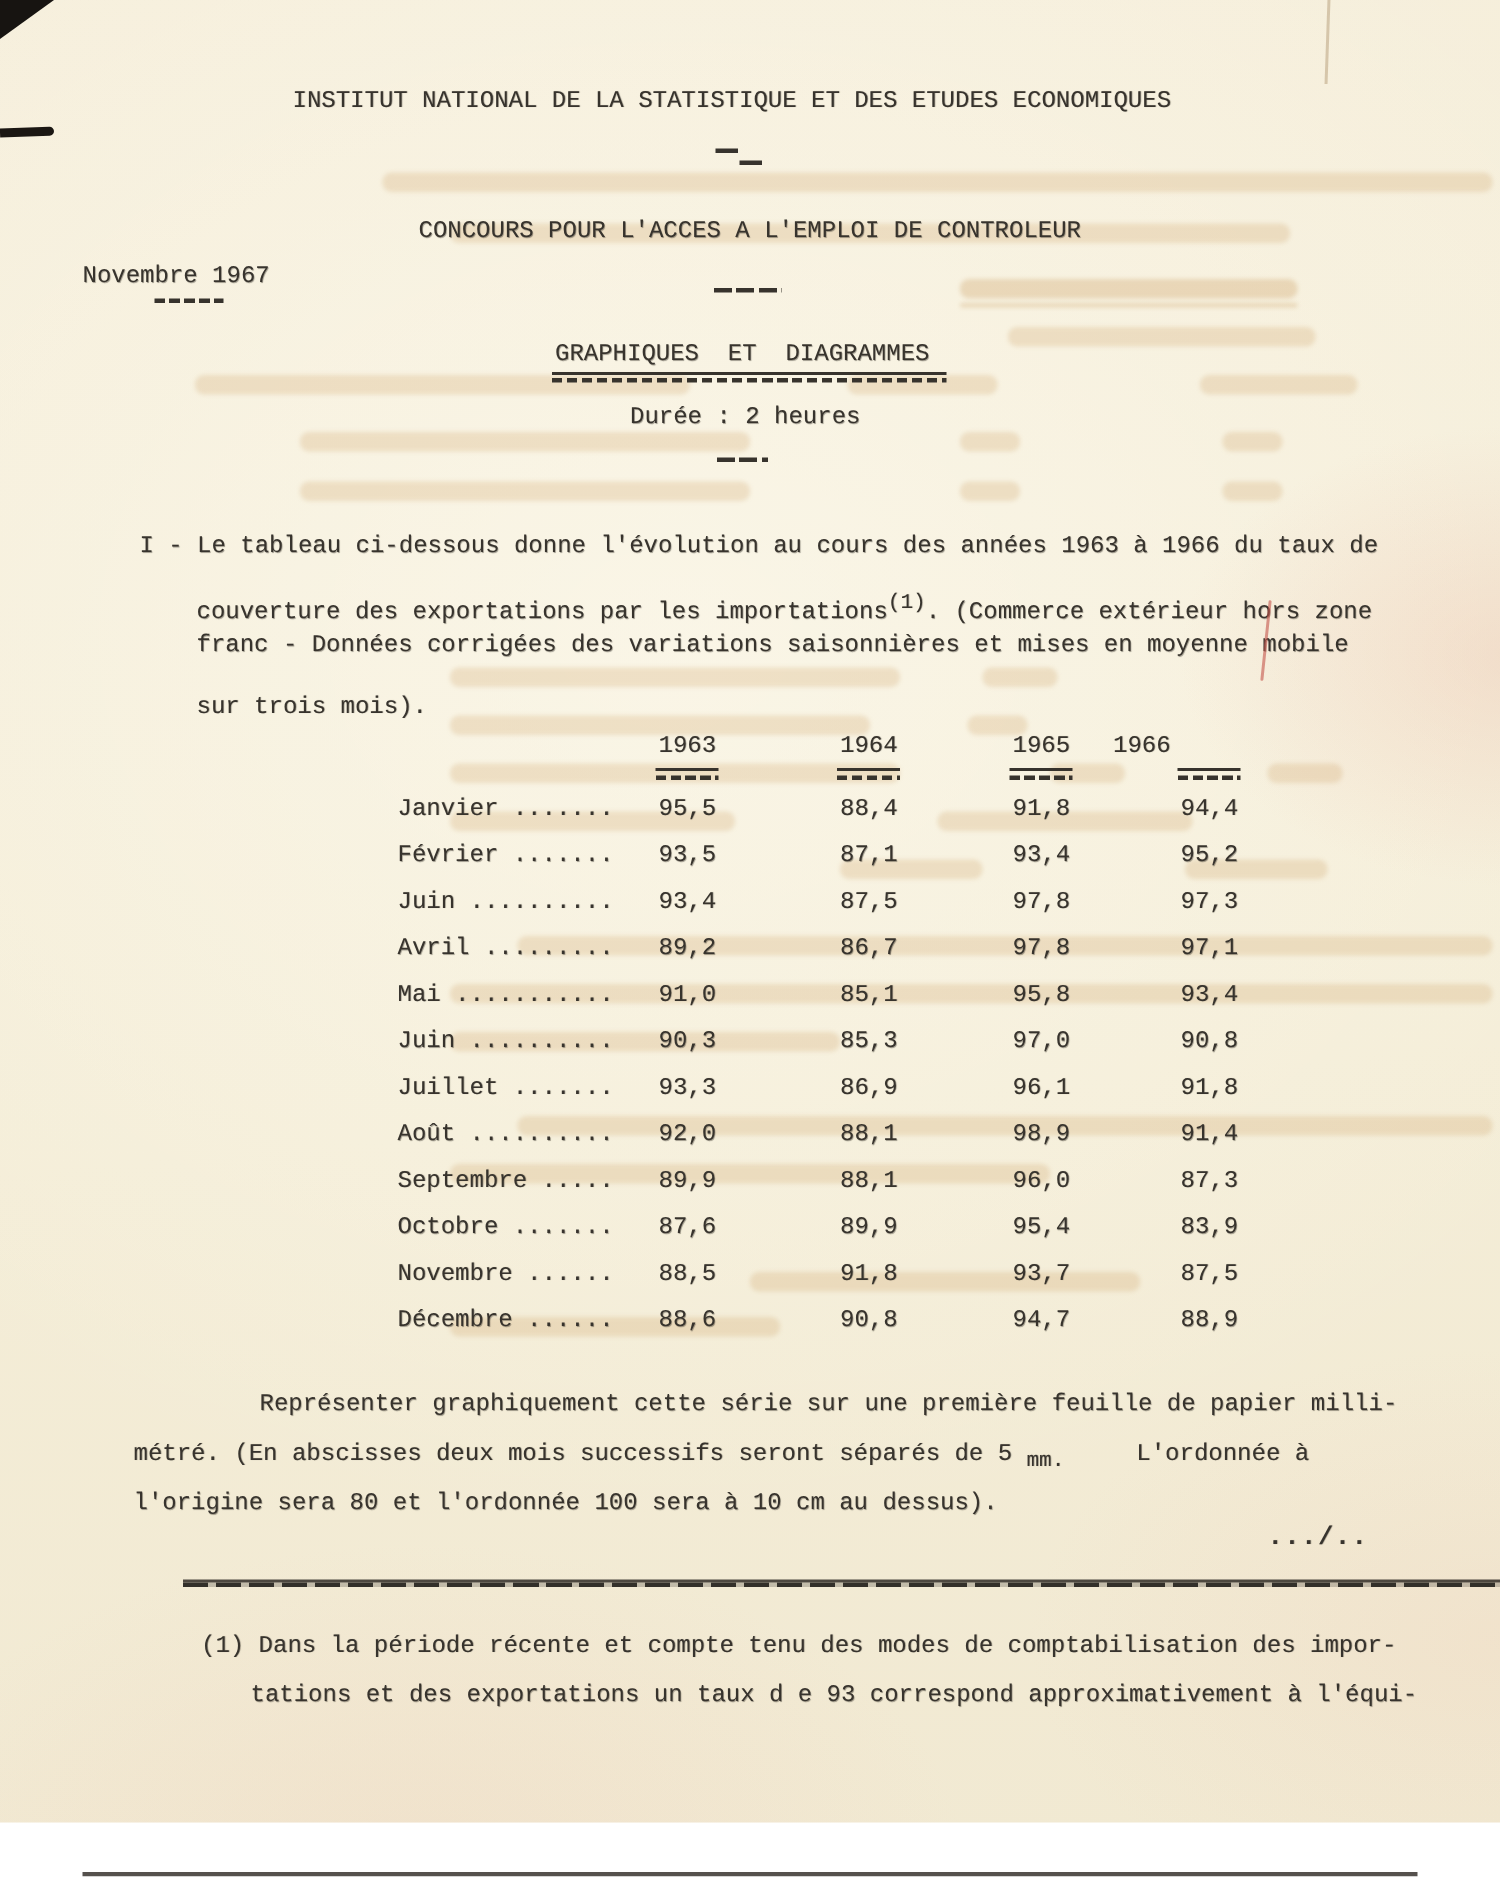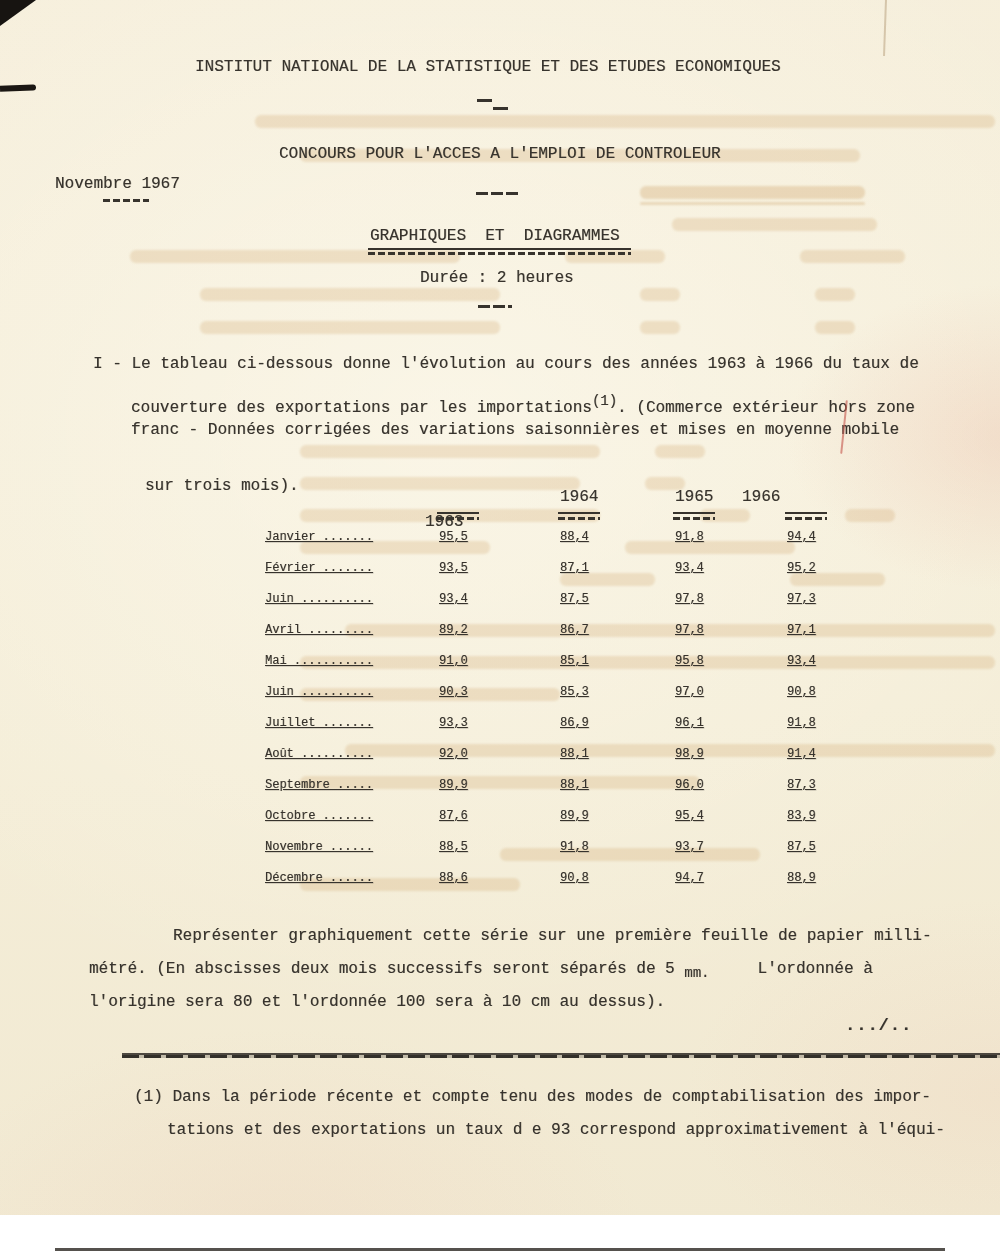--- a/index.html
+++ b/index.html
@@ -30,21 +30,21 @@
   .longdash{
     position:absolute;height:3px;
     background:repeating-linear-gradient(90deg,#37332d 0 12px,rgba(0,0,0,0) 12px 15px);
   }
   .bigrule-top{position:absolute;left:122px;top:1053px;width:878px;height:2px;background:rgba(48,44,38,.85);}
   .bigrule-dash{
     position:absolute;left:122px;top:1055px;width:878px;height:3px;
     background:repeating-linear-gradient(90deg,#33302a 0 17px,rgba(51,48,42,.25) 17px 22px);
   }
   .trow{position:absolute;left:0;width:1000px;height:22px;}
-  .trow span{position:absolute;white-space:pre;font-size:12px;color:#37332d;text-shadow:.5px .4px .5px rgba(55,50,43,.45);text-decoration:underline;}
+  .trow span{position:absolute;white-space:pre;font-size:16px;color:#37332d;text-shadow:.5px .4px .5px rgba(55,50,43,.45);}
   .tmonth{left:265px;}
   .v0{left:439px;} .v1{left:560px;} .v2{left:675px;} .v3{left:787px;}
   .yr{position:absolute;top:488px;font-size:16px;color:#37332d;white-space:pre;text-shadow:.5px .4px .5px rgba(55,50,43,.45);}
   .g{
     position:absolute;height:13px;border-radius:6px;
     background:rgba(193,140,70,.20);filter:blur(1.3px);
   }
   .g2{background:rgba(193,140,70,.26);}
   .artifact{position:absolute;}
 </style>
@@ -101,23 +101,23 @@
   <div class="line" style="left:370px;top:226px;">GRAPHIQUES  ET  DIAGRAMMES</div>
   <div class="bar" style="left:368px;top:248px;width:263px;height:2px;"></div>
   <div class="dashes" style="left:368px;top:252px;width:263px;"></div>
 
   <div class="line" style="left:420px;top:268px;">Durée : 2 heures</div>
   <div class="longdash" style="left:478px;top:305px;width:34px;"></div>
 
   <div class="line" style="left:93px;top:354px;text-align:center;">I - Le tableau ci-dessous donne l'évolution au cours des années 1963 à 1966 du taux de</div>
   <div class="line" style="left:131px;top:387px;margin-top:11px;"><span>couverture des exportations par les importations</span><span class="fn-sup">(1)</span><span>. (Commerce extérieur hors zone</span></div>
   <div class="line" style="left:131px;top:420px;">franc - Données corrigées des variations saisonnières et mises en moyenne mobile</div>
-  <div class="line" style="left:131px;top:476px;margin-left:14px;">sur trois mois).</div>
-
-  <span class="yr" style="left:425px;margin-top:25px;">1963</span>
+  <div class="line" style="left:131px;top:461px;">sur trois mois).</div>
+
+  <span class="yr" style="left:439px;">1963</span>
   <span class="yr" style="left:560px;">1964</span>
   <span class="yr" style="left:675px;">1965</span>
   <span class="yr" style="left:742px;">1966</span>
   <div class="bar" style="left:437px;top:512px;width:42px;height:2px;"></div>
   <div class="dashes" style="left:437px;top:517px;width:42px;"></div>
   <div class="bar" style="left:558px;top:512px;width:42px;height:2px;"></div>
   <div class="dashes" style="left:558px;top:517px;width:42px;"></div>
   <div class="bar" style="left:673px;top:512px;width:42px;height:2px;"></div>
   <div class="dashes" style="left:673px;top:517px;width:42px;"></div>
   <div class="bar" style="left:785px;top:512px;width:42px;height:2px;"></div>

